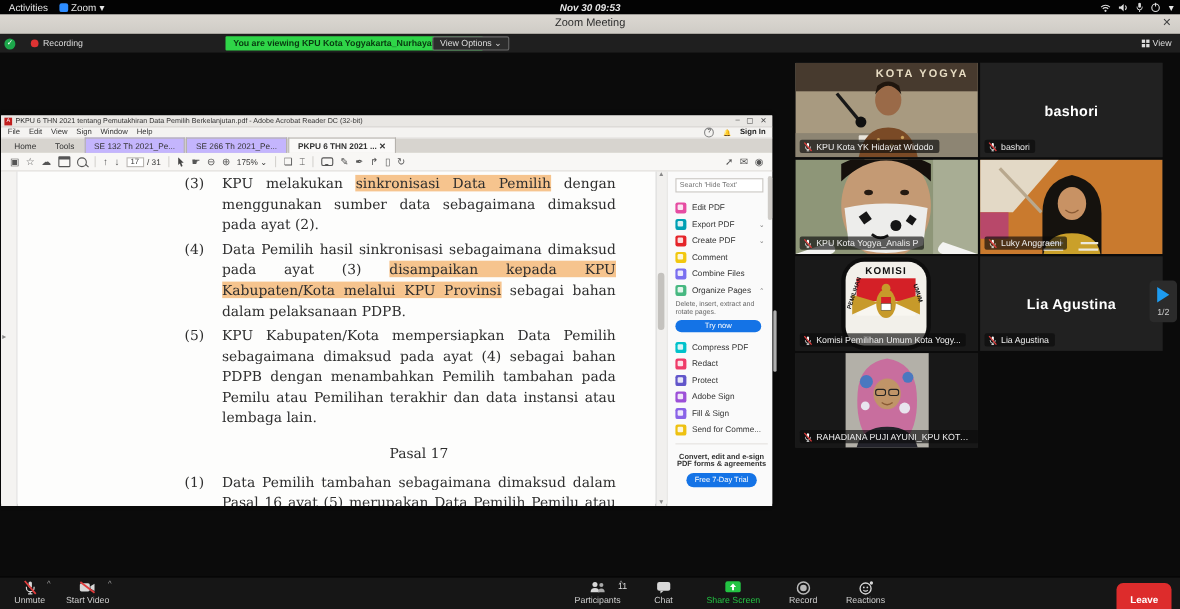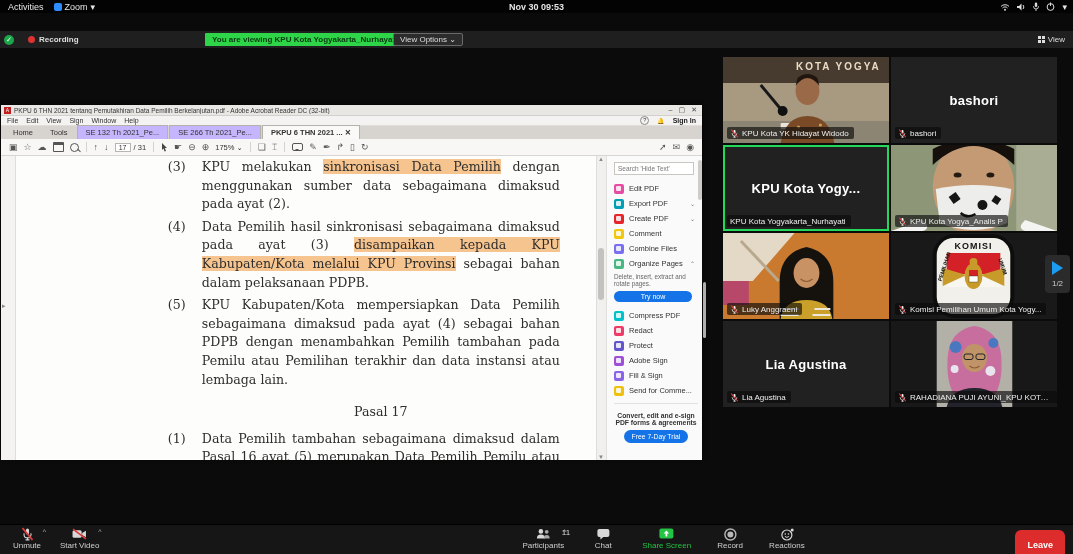--- a/index.html
+++ b/index.html
@@ -2,30 +2,30 @@
 <html><head>
 <meta charset="utf-8">
 <style>
   html,body{margin:0;padding:0;background:#000;overflow:hidden}
   .screen{position:relative;width:1073px;height:554px;background:#0a0a0a;font-family:"Liberation Sans",sans-serif;}
   
   .sysbar{position:absolute;top:0;left:0;right:0;height:13px;background:#030303;color:#e6e6e6;font-size:9px;display:flex;align-items:center;}
   .sys-left{display:flex;align-items:center;gap:10px;padding-left:8px;}
   .zoom-menu{display:flex;align-items:center;gap:3px;}
   .zoom-glyph{width:8px;height:8px;background:#2d8cff;border-radius:2px;display:inline-block;}
-  .sys-clock{position:absolute;left:50%;transform:translateX(-50%);font-weight:bold;}
+  .sys-clock{position:absolute;left:50%;transform:translateX(-50%);font-weight:bold;font-style:italic;}
   .sys-right{position:absolute;right:6px;display:flex;align-items:center;gap:7px;}
   .sys-right svg{display:block}
   
   .wintitle{position:absolute;top:13px;left:0;right:0;height:17px;background:linear-gradient(#dcd8d2,#cfccc6);display:flex;align-items:center;justify-content:center;font-size:10px;color:#2b2b2b;border-bottom:1px solid #a9a6a0;}
   .win-close{position:absolute;right:8px;top:2px;font-size:10px;color:#444;cursor:default;}
   
   .meetbar{position:absolute;top:31px;left:0;right:0;height:17px;background:#1f1f1f;color:#ddd;font-size:8px;display:flex;align-items:center;}
   .shield{width:10px;height:10px;border-radius:50%;background:#1ca64a;color:#fff;font-size:7px;line-height:10px;text-align:center;margin-left:4px;}
-  .rec{display:flex;align-items:center;gap:4px;margin-left:14px;font-weight:bold;}
+  .rec{display:flex;align-items:center;gap:4px;margin-left:14px;}
   .rec-dot{width:7px;height:7px;border-radius:50%;background:#d33;display:inline-block;}
   .banner{position:absolute;left:205px;background:#2fd círc548;background:#2fd548;color:#083a10;font-weight:bold;padding:2px 7px;border-radius:1px;white-space:nowrap;}
   .viewopts{position:absolute;left:393px;border:1px solid #6a6a6a;background:#2c2c2c;color:#ddd;padding:1px 6px;border-radius:2px;white-space:nowrap;}
   .viewbtn{position:absolute;right:8px;display:flex;align-items:center;gap:3px;color:#ddd;}
   .grid-ico{display:inline-grid;grid-template-columns:3px 3px;gap:1px;}
   .grid-ico i{width:3px;height:3px;background:#ddd;display:block;}
   
   .stage{position:absolute;top:48px;left:0;right:0;bottom:29px;background:#0b0b0b;}
   
   .acrobat{position:absolute;left:1px;top:57px;width:701px;height:353px;background:#fff;box-shadow:0 0 4px #000;font-size:8px;}
@@ -131,20 +131,24 @@
           <path d="M.6 4v.6a2.4 2.4 0 0 0 4.8 0V4M3 7.2V9" stroke="#ddd" fill="none" stroke-width="0.9"></path>
         </svg>
       <svg width="9" height="9" viewBox="0 0 9 9">
           <circle cx="4.5" cy="5" r="3.4" stroke="#ddd" fill="none" stroke-width="1"></circle>
           <path d="M4.5 0.5v3.4" stroke="#ddd" stroke-width="1"></path>
         </svg>
       <span>▾</span>
     </span>
   </div>
 
+  <div class="wintitle">
+    <span>Zoom Meeting</span>
+    <span class="win-close">✕</span>
+  </div>
 
   <div class="meetbar">
     <span class="shield">✓</span>
     <span class="rec">
       <span class="rec-dot"></span>
       <span>Recording</span>
     </span>
     <span class="banner">You are viewing KPU Kota Yogyakarta_Nurhayati's screen</span>
     <span class="viewopts">
       <span>View Options</span>
@@ -375,26 +379,20 @@
         <div class="tile">
           <div class="tile-name">bashori</div>
           <div class="tile-label">
             <svg viewBox="0 0 12 12">
               <rect x="4.7" y="1.2" width="2.6" height="5.2" rx="1.3" fill="#fff"></rect>
               <path d="M3 5.6 v.8 a3 3 0 0 0 6 0 v-.8" fill="none" stroke="#fff" stroke-width=".9"></path>
               <path d="M6 9.4 V11 M4.4 11 h3.2" stroke="#fff" stroke-width=".9" fill="none"></path>
               <path d="M1.6 .8 L10.4 11" stroke="#e03c3c" stroke-width="1.5"></path>
             </svg>
             <span>bashori</span>
-          </div>
-        </div>
-        <div class="tile active">
-          <div class="tile-name">KPU Kota Yogy...</div>
-          <div class="tile-label">
-            <span>KPU Kota Yogyakarta_Nurhayati</span>
           </div>
         </div>
         <div class="tile">
           <svg viewBox="0 0 167 86" preserveAspectRatio="none">
             <rect width="167" height="86" fill="#8e9678"></rect>
             <rect x="126" width="41" height="86" fill="#a8ad94"></rect>
             <ellipse cx="83" cy="42" rx="41" ry="48" fill="#c49a74"></ellipse>
             <path d="M42 20 Q83 -18 124 20 L124 4 Q83 -16 42 4 z" fill="#15100c"></path>
             <ellipse cx="67" cy="30" rx="4" ry="2.5" fill="#241a12"></ellipse>
             <ellipse cx="100" cy="30" rx="4" ry="2.5" fill="#241a12"></ellipse>

